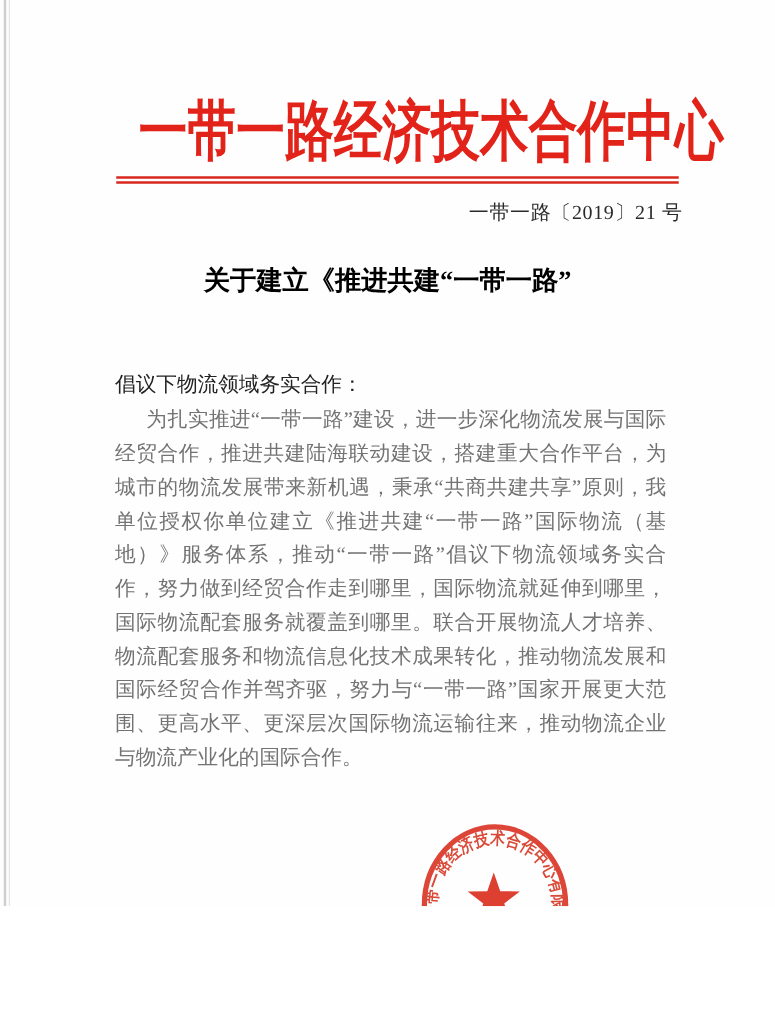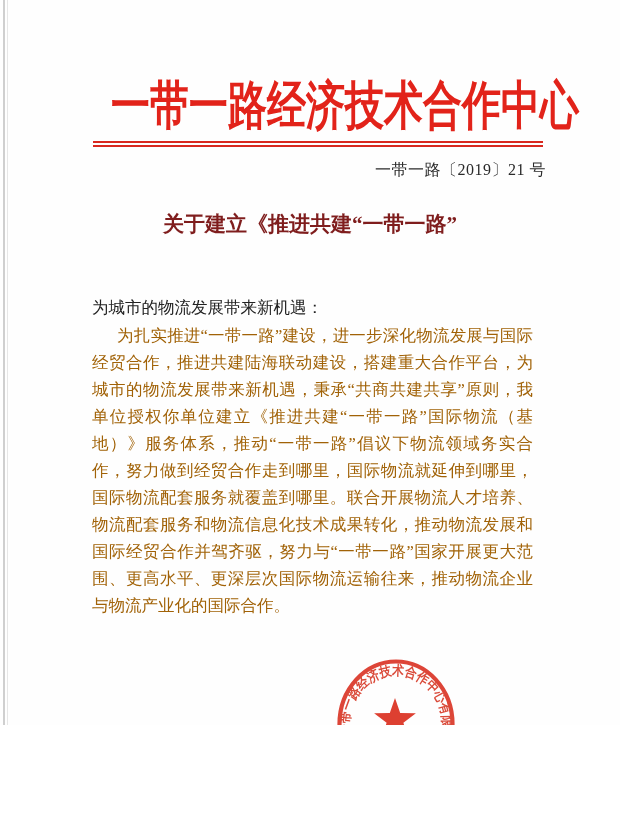--- a/index.html
+++ b/index.html
@@ -35,32 +35,32 @@
     border-bottom:2px solid #d8281e;
   }
   .doc-number {
     position:absolute; top:160px; left:343px;
     font-size:16px; color:#2a2a2a; letter-spacing:0.5px; white-space:nowrap;margin-left:32px;
   }
 
   
   .notice-title {
     position:absolute; top:209px; left:0; width:620px;
-    text-align:center; font-weight:bold; color:#7f1d1d;
+    text-align:center; font-weight:bold; color:#000000;
     font-size:21px; line-height:31px; letter-spacing:0px;
   }
 
   
   .addressee {
     position:absolute; top:297px; left:92px;
     font-size:16.5px; color:#222; white-space:nowrap;
   }
   .body-paragraph {
     position:absolute; top:322px; left:92px; width:441px;
-    font-size:16.5px; line-height:27px; color:#a16207;
+    font-size:16.5px; line-height:27px; color:#737373;
     text-align:justify; text-indent:25px;
   }
 
   
   .sig-company {
     position:absolute; top:732px; left:210px;
     font-size:16.5px; color:#222; white-space:nowrap;
   }
   .sig-date {
     position:absolute; top:759px; left:317px;
@@ -90,21 +90,21 @@
   </div>
 
   <div class="red-rule"></div>
 
   <div class="doc-number">一带一路〔2019〕21 号</div>
 
   <div class="notice-title">
     <div>关于建立《推进共建“一带一路”</div>
   </div>
 
-  <div class="addressee">为城市的物流发展带来新机遇：</div>
+  <div class="addressee">倡议下物流领域务实合作：</div>
 
   <div class="body-paragraph">为扎实推进“一带一路”建设，进一步深化物流发展与国际经贸合作，推进共建陆海联动建设，搭建重大合作平台，为城市的物流发展带来新机遇，秉承“共商共建共享”原则，我单位授权你单位建立《推进共建“一带一路”国际物流（基地）》服务体系，推动“一带一路”倡议下物流领域务实合作，努力做到经贸合作走到哪里，国际物流就延伸到哪里，国际物流配套服务就覆盖到哪里。联合开展物流人才培养、物流配套服务和物流信息化技术成果转化，推动物流发展和国际经贸合作并驾齐驱，努力与“一带一路”国家开展更大范围、更高水平、更深层次国际物流运输往来，推动物流企业与物流产业化的国际合作。</div>
 
   <div class="sig-company">重庆一带一路经济技术合作中心有限公司</div>
 
   <div class="sig-date">二〇一九年七月九日</div>
 
   <svg class="seal" viewBox="0 0 142 144">
     <defs>
       <path id="seal-arc" d="M 37.5,103.5 A 46.5,47.5 0 1 1 104.5,103.5" fill="none"></path>

